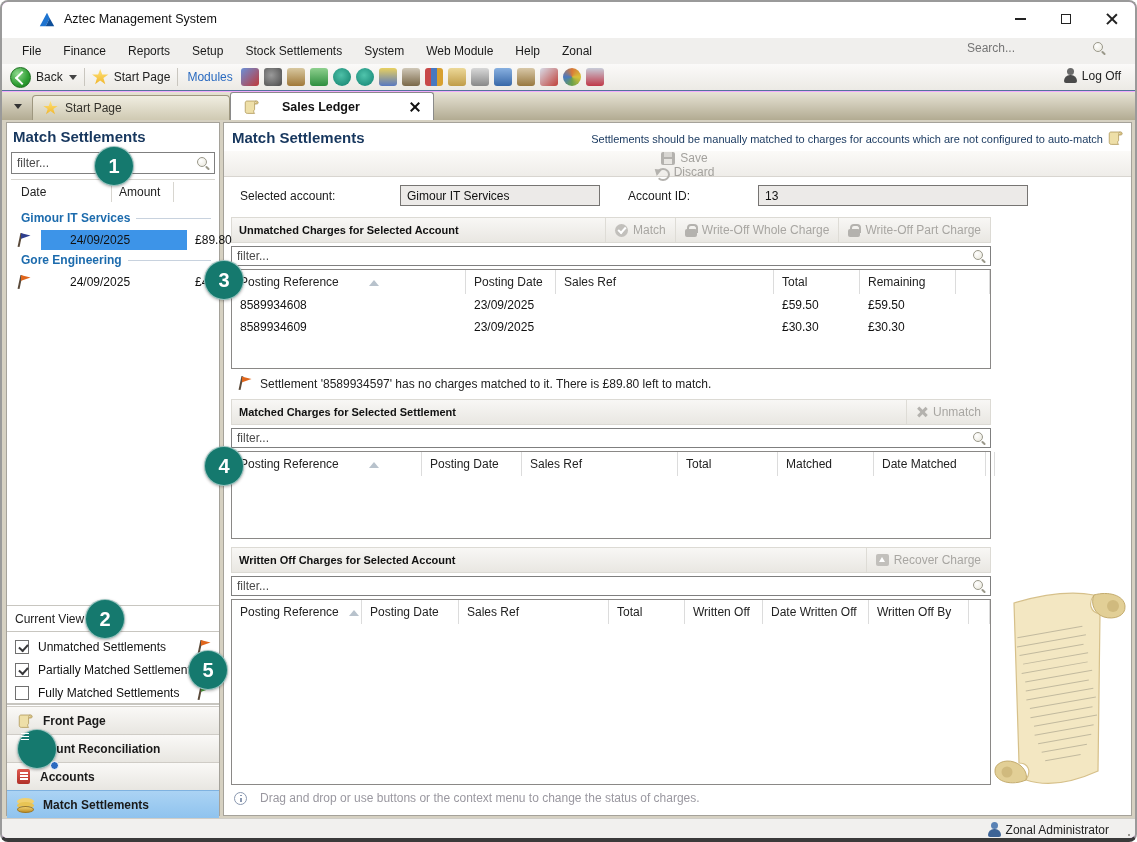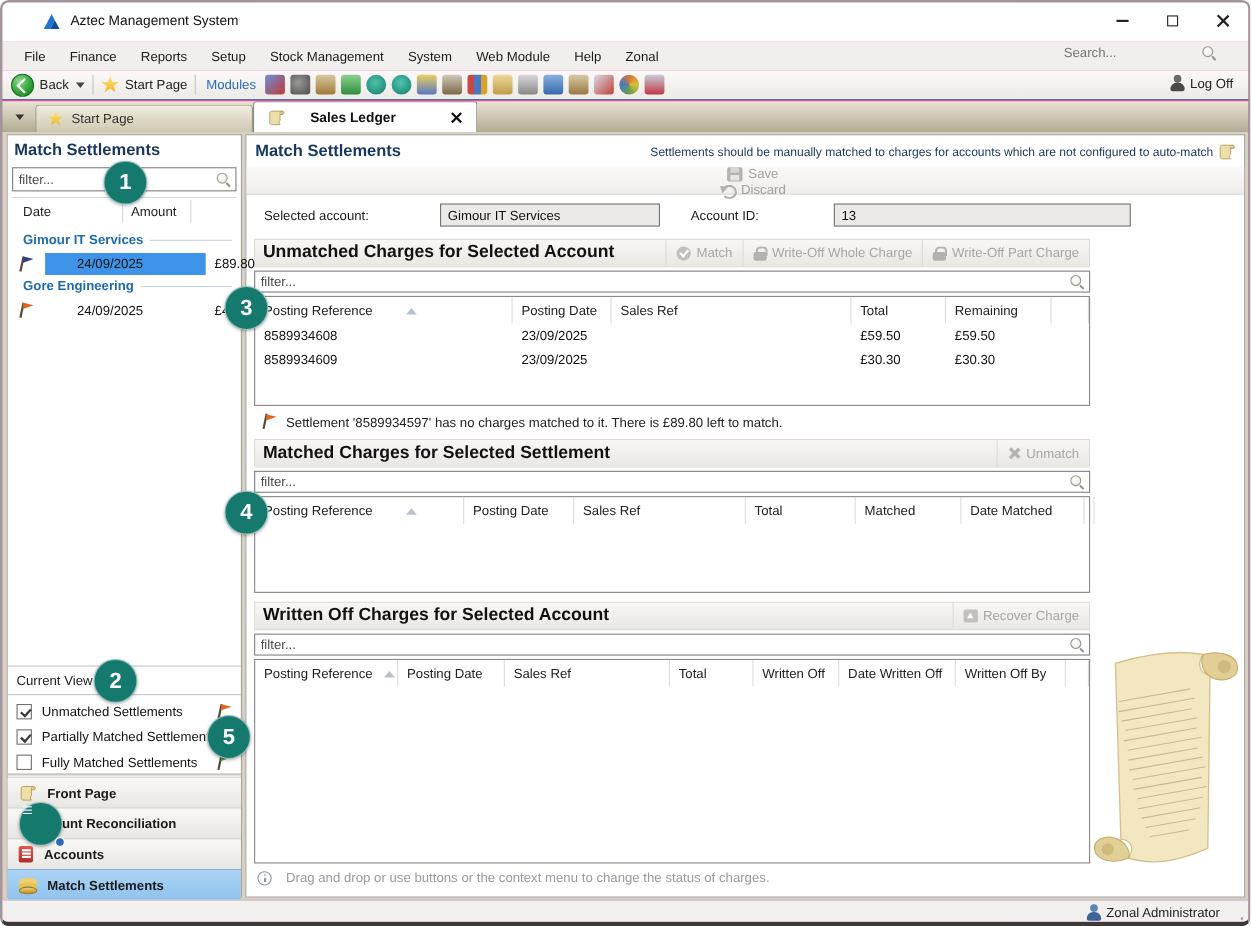--- a/index.html
+++ b/index.html
@@ -2,21 +2,21 @@
 <html><head>
 <meta charset="utf-8">
 <style>
   * { margin:0; padding:0; box-sizing:border-box; }
   html,body { width:1137px; height:842px; font-family:"Liberation Sans", sans-serif; background:#ffffff; }
   .abs { position:absolute; }
 
   #window {
     position:relative; width:1137px; height:842px;
     border:2px solid #9a9a9a; border-bottom:4px solid #3a3a3a; border-radius:8px;
-    overflow:hidden; background:#ec4899;
+    overflow:hidden; background:#f0abfc;
   }
 
   
   #titlebar { left:0; top:0; width:100%; height:36px; background:#ffffff; }
   #app-logo { left:36px; top:9px; width:18px; height:18px; }
   #title-text { left:62px; top:10px; font-size:12.5px; color:#111; }
   .winbtn { top:0; width:46px; height:34px; display:flex; align-items:center; justify-content:center; }
   #btn-min { right:92px; } #btn-max { right:46px; } #btn-close { right:0; }
   .glyph-min { width:11px; height:1.5px; background:#222; }
   .glyph-max { width:10px; height:10px; border:1.2px solid #222; }
@@ -137,21 +137,21 @@
   .disk-ico::before { content:""; position:absolute; left:3px; top:0; width:8px; height:5px; background:#d8d6d2; }
   .disk-ico::after { content:""; position:absolute; left:3px; bottom:1px; width:8px; height:5px; background:#e8e6e2; }
   .undo-ico { position:relative; width:14px; height:13px; }
   .undo-ico::before { content:""; position:absolute; left:1px; top:2px; width:10px; height:9px; border:2.2px solid #b4b2ae; border-radius:50%; border-left-color:transparent; }
   .undo-ico::after { content:""; position:absolute; left:-1px; top:1px; border-top:4px solid transparent; border-bottom:4px solid transparent; border-right:6px solid #b4b2ae; transform:rotate(40deg); }
 
   .form-label { position:absolute; font-size:12px; color:#1a1a1a; }
   .form-field { position:absolute; height:21px; background:#eceae8; border:1px solid #767472; font-size:12px; color:#111; padding:2.5px 6px; }
 
   .section-head { position:absolute; left:7px; width:760px; height:26px; background:linear-gradient(#f8f7f5,#e9e7e2); border:1px solid #dcdad4; display:flex; align-items:center; }
-  .section-head .ttl { font-size:16px; font-weight:bold; color:#111; margin-left:7px; flex:1; }
+  .section-head .ttl { font-size:11px; font-weight:bold; color:#111; margin-left:7px; flex:1; }
   .sec-btn { display:flex; align-items:center; padding:0 9px; height:24px; border-left:1px solid #dedcd6; }
   .sec-btn .lbl { font-size:12px; color:#a8a6a2; margin-left:5px; white-space:nowrap; }
   .chk-ico { position:relative; width:13px; height:13px; border-radius:50%; background:#c2c0bc; }
   .chk-ico::after { content:""; position:absolute; left:3px; top:3px; width:6px; height:3px; border-left:2px solid #fff; border-bottom:2px solid #fff; transform:rotate(-48deg); }
   .lock-ico { position:relative; width:12px; height:13px; }
   .lock-ico::before { content:""; position:absolute; left:2px; top:0; width:7px; height:7px; border:2px solid #b4b2ae; border-radius:4px 4px 0 0; border-bottom:none; }
   .lock-ico::after { content:""; position:absolute; left:0; top:5px; width:12px; height:8px; background:#b4b2ae; border-radius:2px; }
   .x-ico { position:relative; width:12px; height:12px; }
   .x-ico::before,.x-ico::after { content:""; position:absolute; left:5px; top:0; width:2.5px; height:12px; background:#b4b2ae; }
   .x-ico::before { transform:rotate(45deg);} .x-ico::after { transform:rotate(-45deg);}
@@ -208,21 +208,21 @@
     <div id="btn-close" class="winbtn abs">
         <div class="glyph-close"></div>
       </div>
   </div>
 
   <div id="menubar" class="abs">
     <span class="menu-item first">File</span>
     <span class="menu-item">Finance</span>
     <span class="menu-item">Reports</span>
     <span class="menu-item">Setup</span>
-    <span class="menu-item">Stock Management</span>
+    <span class="menu-item">Stock Settlements</span>
     <span class="menu-item">System</span>
     <span class="menu-item">Web Module</span>
     <span class="menu-item">Help</span>
     <span class="menu-item">Zonal</span>
     <div id="menu-search">
       <input readonly="" placeholder="Search..." style="">
       <span class="mag"></span>
     </div>
   </div>
 

